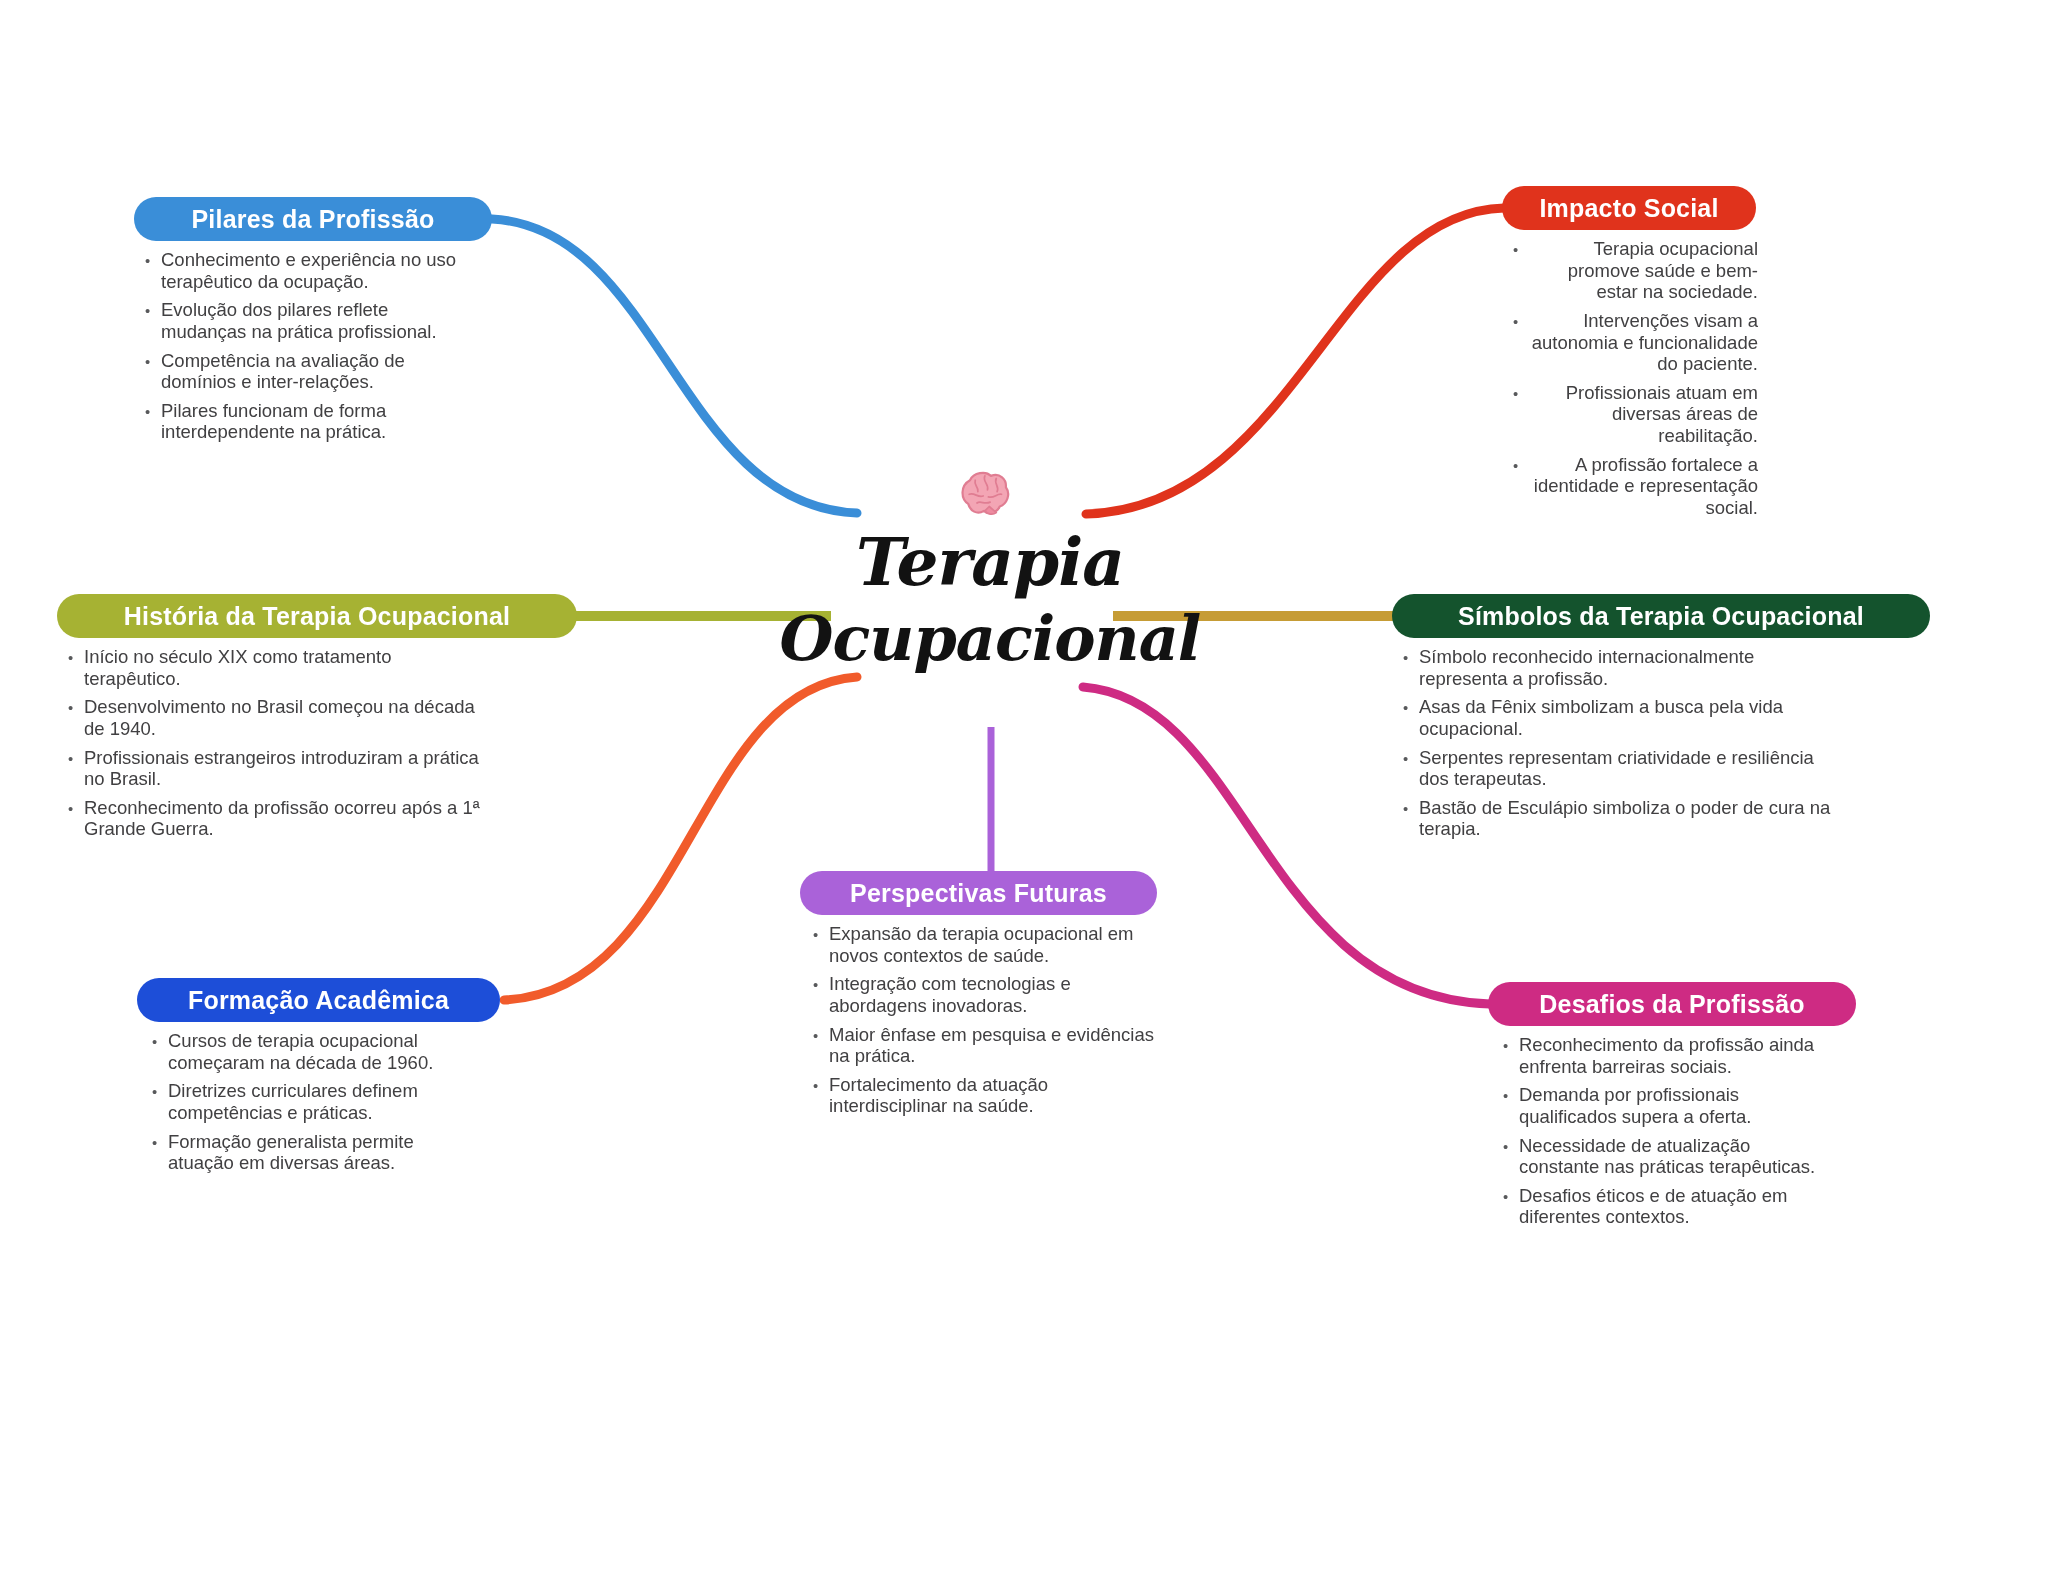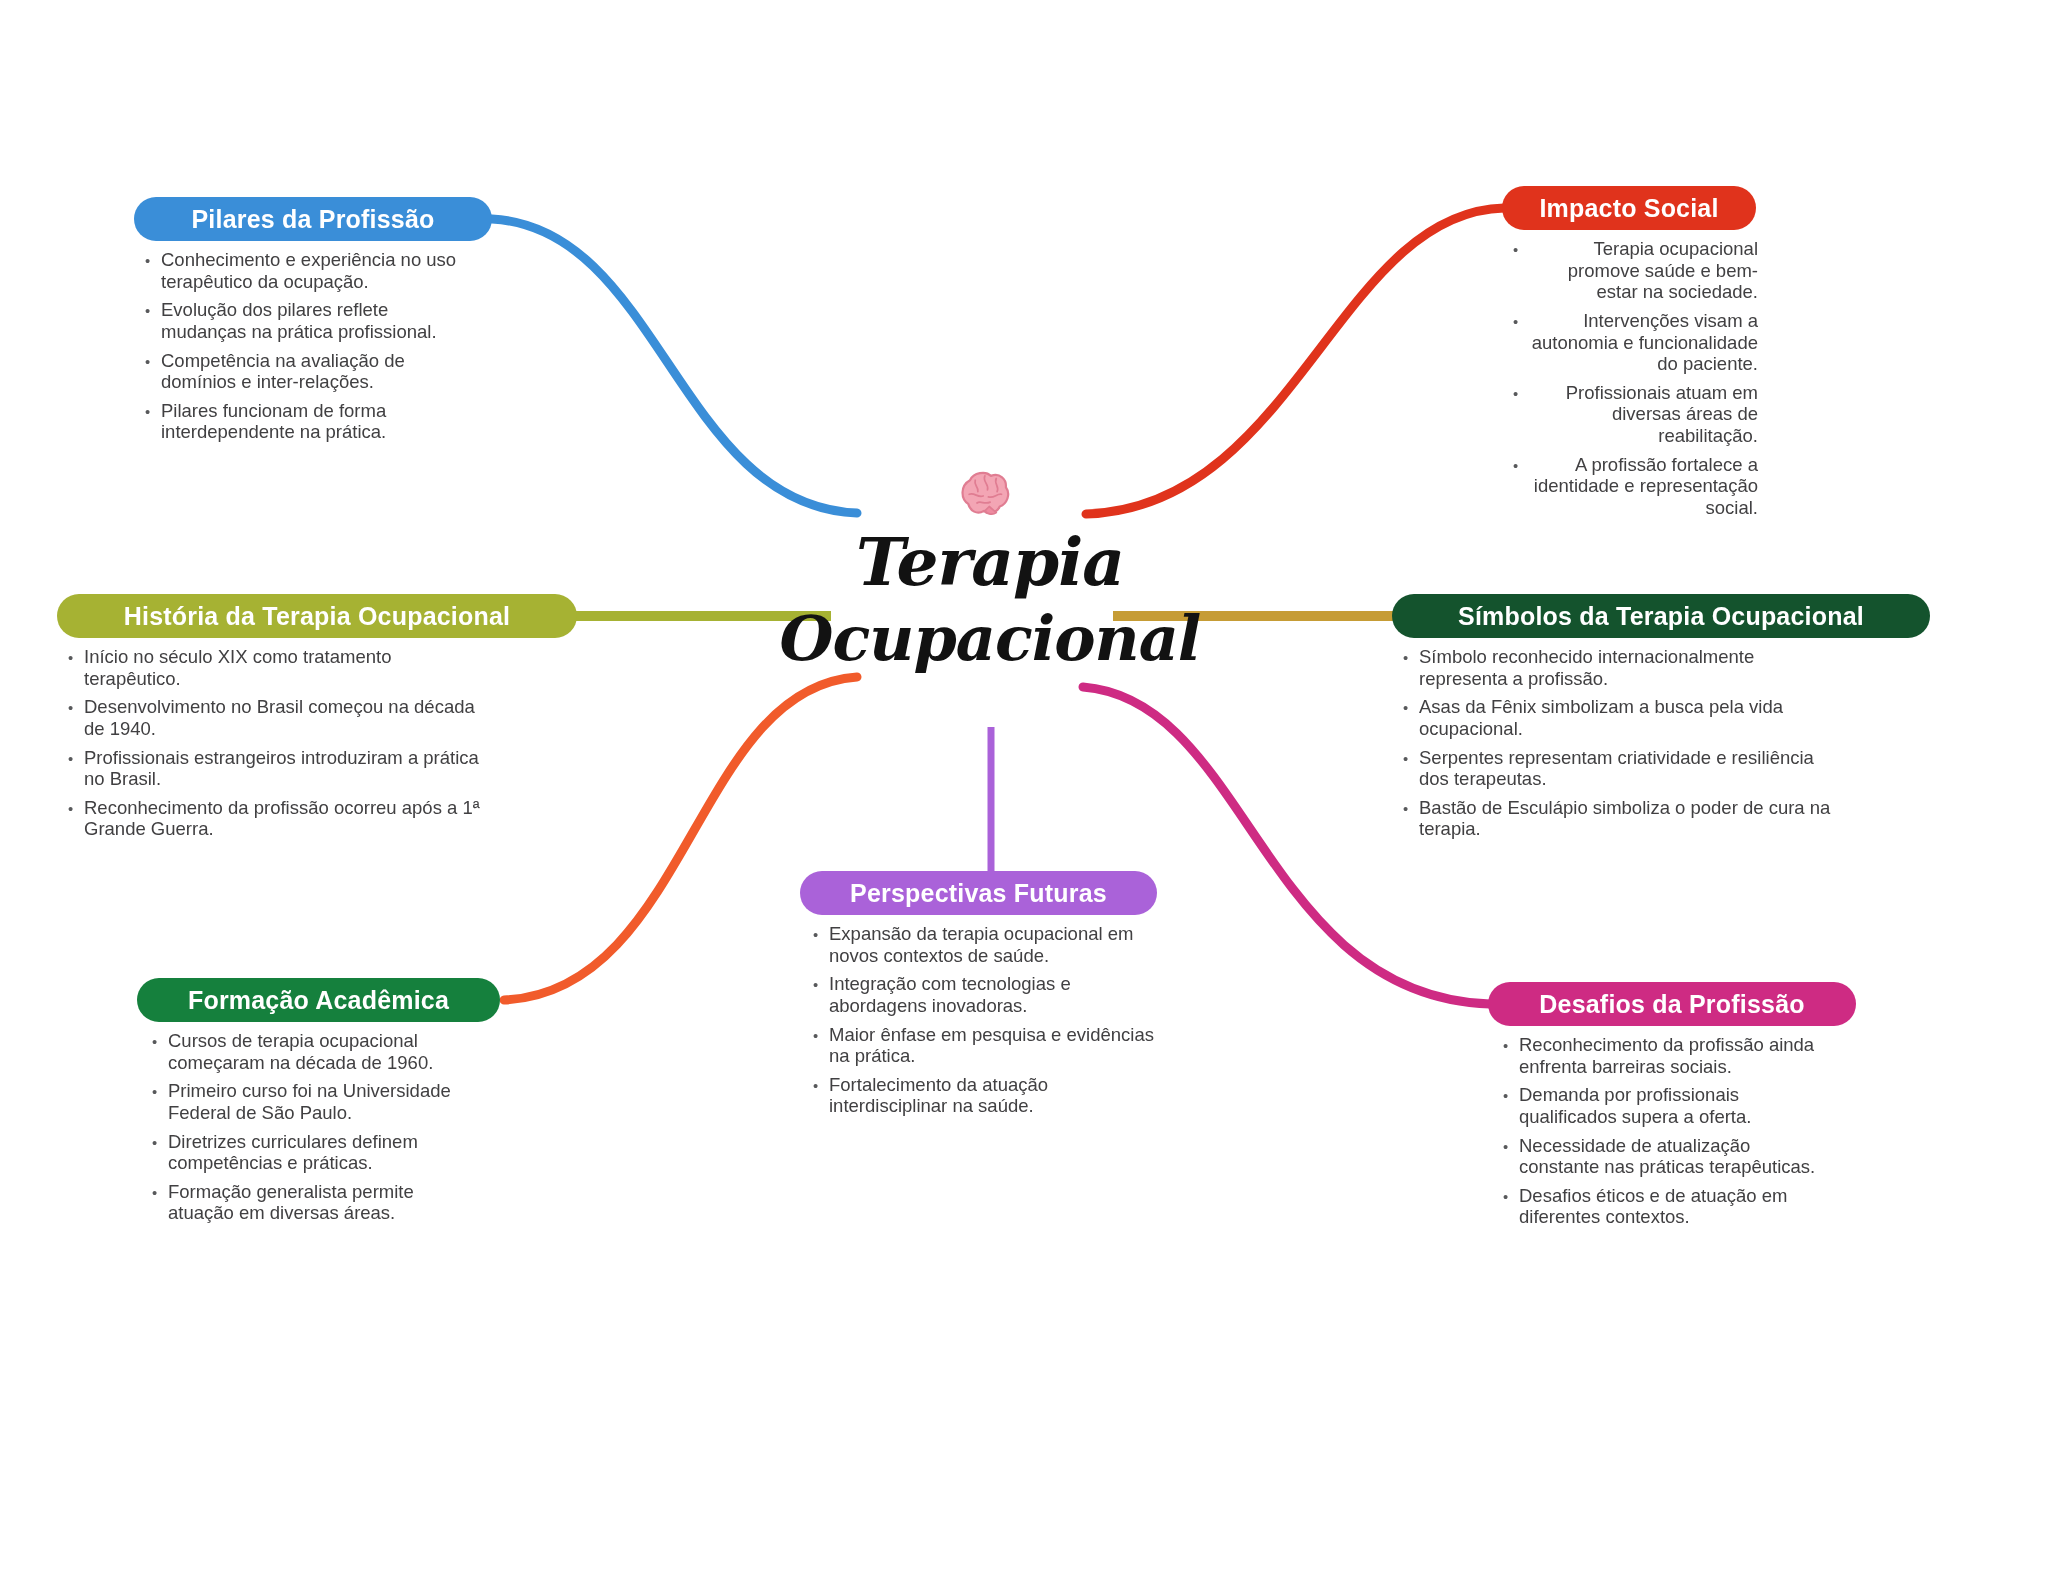--- a/index.html
+++ b/index.html
@@ -76,24 +76,23 @@
     <div class="pill" style="width: 520px; background: rgb(166, 178, 51);">História da Terapia Ocupacional</div>
     <ul class="bullets" style="width:420px;margin-left:6px;">
       <li>Início no século XIX como tratamento terapêutico.</li>
       <li>Desenvolvimento no Brasil começou na década de 1940.</li>
       <li>Profissionais estrangeiros introduziram a prática no Brasil.</li>
       <li>Reconhecimento da profissão ocorreu após a 1ª Grande Guerra.</li>
     </ul>
   </section>
 
   <section class="branch" style="left:137px;top:978px;">
-    <div class="pill" style="width: 363px; background: #15803d;">Formação Acadêmica</div>
+    <div class="pill" style="width: 363px; background: #1d4ed8;">Formação Acadêmica</div>
     <ul class="bullets" style="width:330px;margin-left:10px;">
       <li>Cursos de terapia ocupacional começaram na década de 1960.</li>
-      <li>Primeiro curso foi na Universidade Federal de São Paulo.</li>
       <li>Diretrizes curriculares definem competências e práticas.</li>
       <li>Formação generalista permite atuação em diversas áreas.</li>
     </ul>
   </section>
 
   <section class="branch" style="left:1502px;top:186px;text-align:right;">
     <div class="pill" style="width: 254px; background: rgb(224, 51, 28);">Impacto Social</div>
     <ul class="bullets" style="width:250px;margin-left:6px;">
       <li>Terapia ocupacional promove saúde e bem-estar na sociedade.</li>
       <li>Intervenções visam a autonomia e funcionalidade do paciente.</li>

